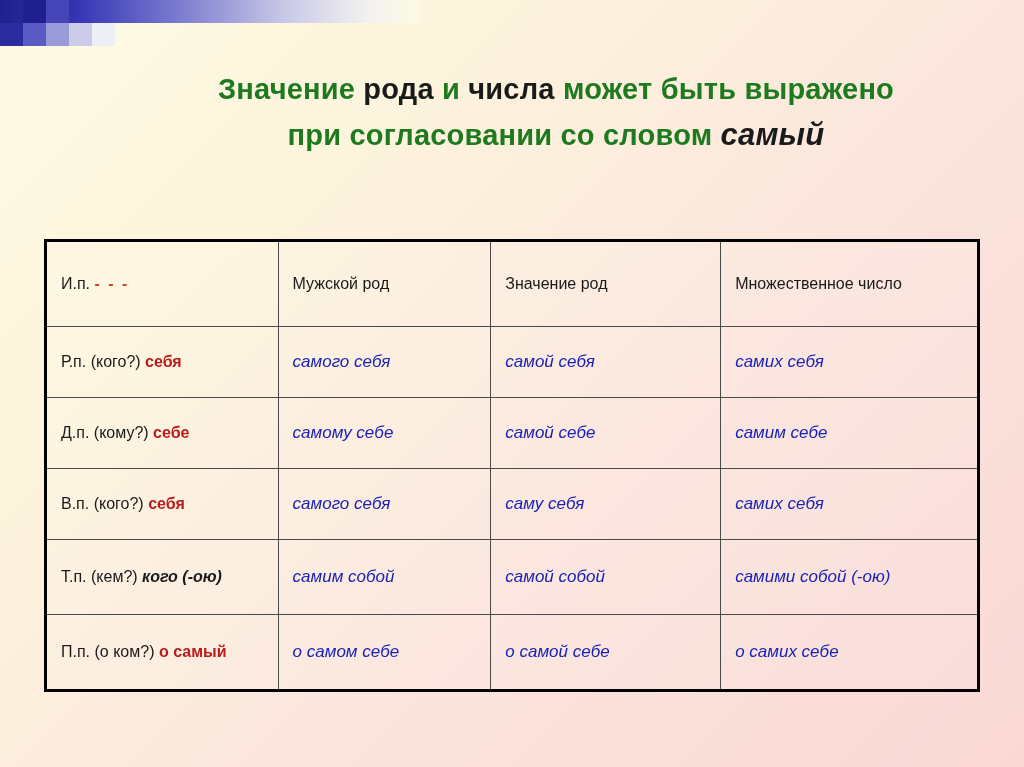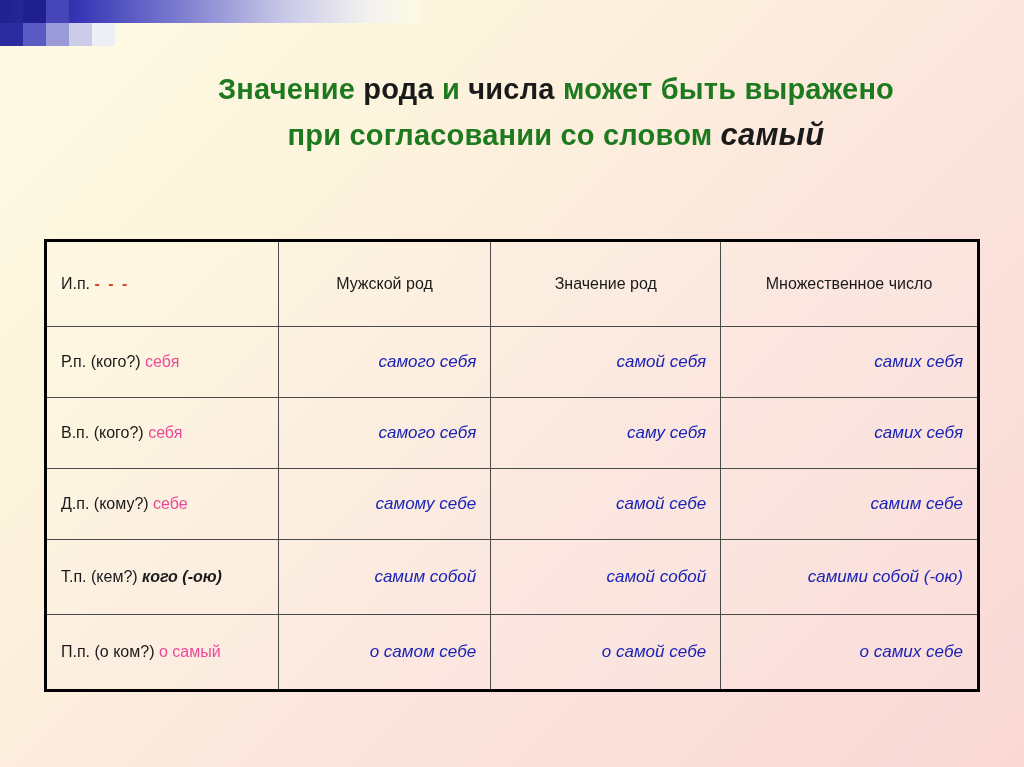--- a/index.html
+++ b/index.html
@@ -84,46 +84,45 @@
   }
   .col-label {
     width: 238px;
     font-size: 16px;
     color: #1a1a1a;
     text-align: left;
     line-height: 1.25;
     margin-top: 21px;
   }
   .col-label b {
-    color: #ec4899;
-    font-weight: normal;
+    color: #b91c1c;
+    font-weight: bold;
   }
   .col-label i {
     font-style: italic;
     font-weight: bold;
   }
   .hdr-row td {
     height: 84px;
-    text-align: center;
     font-size: 16px;
     color: #1a1a1a;
   }
   .hdr-row td.col-label {
     text-align: left;
   }
   .dashes {
     color: #d04a2a;
     letter-spacing: 2px;
     font-weight: bold;
   }
   .body-row td {
     height: 70px;
   }
   .val {
-    text-align: right;
+    text-align: left;
     font-size: 17px;
     color: #1a23b6;
     font-style: italic;
   }
   .tall td {
     height: 74px;
   }
   .col-m { width: 212px; }
   .col-f { width: 232px; }
   .col-p { width: 254px; }
@@ -158,31 +157,31 @@
       </tr>
 
       <tr class="body-row">
         <td class="col-label"><span>Р.п. (кого?) </span><b>себя</b></td>
         <td class="val">самого себя</td>
         <td class="val">самой себя</td>
         <td class="val">самих себя</td>
       </tr>
 
       <tr class="body-row">
+        <td class="col-label"><span>Д.п. (кому?) </span><b>себе</b></td>
+        <td class="val">самому себе</td>
+        <td class="val">самой себе</td>
+        <td class="val">самим себе</td>
+      </tr>
+
+      <tr class="body-row">
         <td class="col-label"><span>В.п. (кого?) </span><b>себя</b></td>
         <td class="val">самого себя</td>
         <td class="val">саму себя</td>
         <td class="val">самих себя</td>
-      </tr>
-
-      <tr class="body-row">
-        <td class="col-label"><span>Д.п. (кому?) </span><b>себе</b></td>
-        <td class="val">самому себе</td>
-        <td class="val">самой себе</td>
-        <td class="val">самим себе</td>
       </tr>
 
       <tr class="body-row tall">
         <td class="col-label"><span>Т.п. (кем?) </span><i>кого (-ою)</i></td>
         <td class="val">самим собой</td>
         <td class="val">самой собой</td>
         <td class="val">самими собой (-ою)</td>
       </tr>
 
       <tr class="body-row tall">

